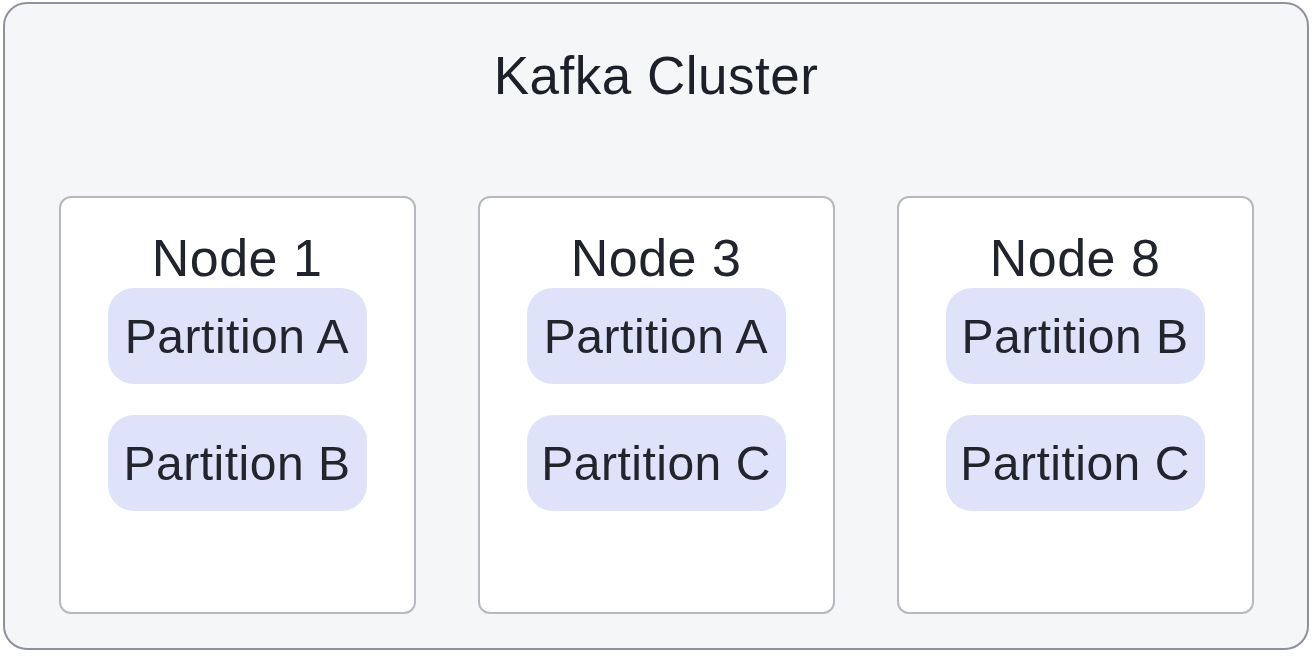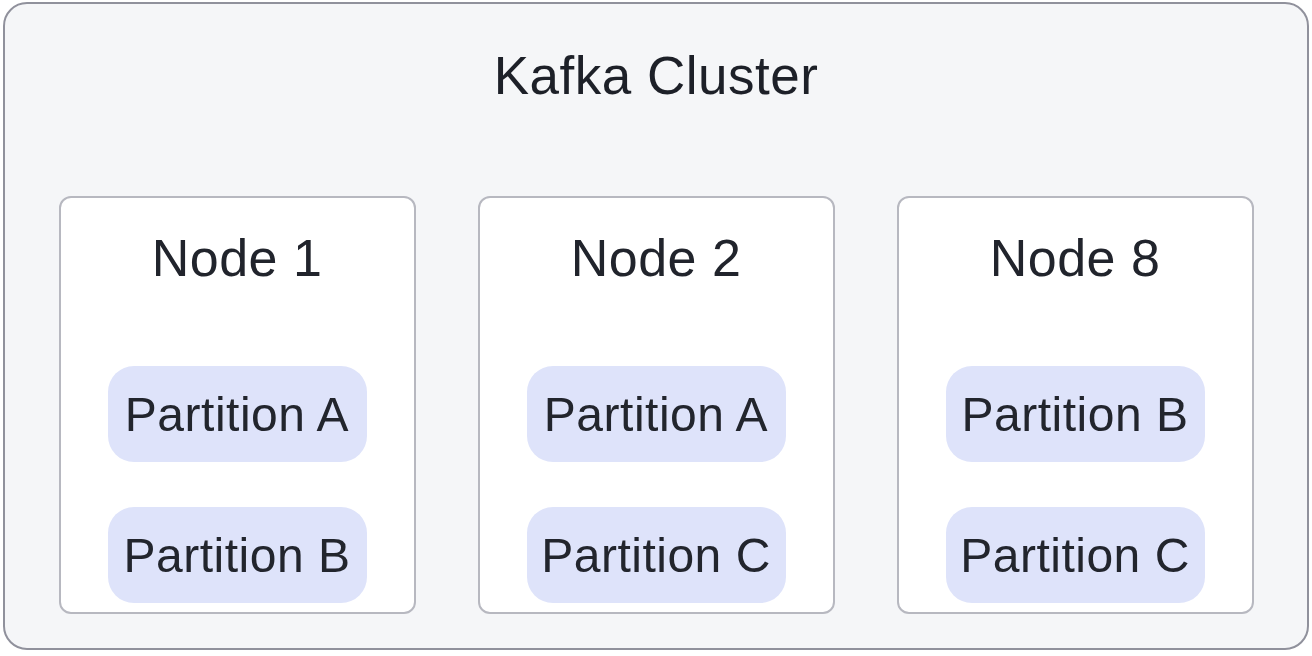--- a/index.html
+++ b/index.html
@@ -47,24 +47,23 @@
   .node-title {
     margin-top: 30px;
     text-align: center;
     font-size: 52px;
     line-height: 60px;
     font-weight: 400;
     color: #21242c;
     letter-spacing: 0.5px;
   }
   .partitions {
-    margin-top: 78px;
     display: flex;
     flex-direction: column;
-    gap: 45px;
+    gap: 31px;
     padding: 0 47px;
   }
   .partition-pill {
     height: 96px;
     border-radius: 26px;
     background: #dee3fa;
     display: flex;
     align-items: center;
     justify-content: center;
     font-size: 48px;
@@ -83,21 +82,21 @@
 
     <div class="node-card">
       <div class="node-title">Node 1</div>
       <div class="partitions">
         <div class="partition-pill">Partition A</div>
         <div class="partition-pill">Partition B</div>
       </div>
     </div>
 
     <div class="node-card">
-      <div class="node-title">Node 2</div>
+      <div class="node-title">Node 3</div>
       <div class="partitions">
         <div class="partition-pill">Partition A</div>
         <div class="partition-pill">Partition C</div>
       </div>
     </div>
 
     <div class="node-card">
       <div class="node-title">Node 8</div>
       <div class="partitions">
         <div class="partition-pill">Partition B</div>

